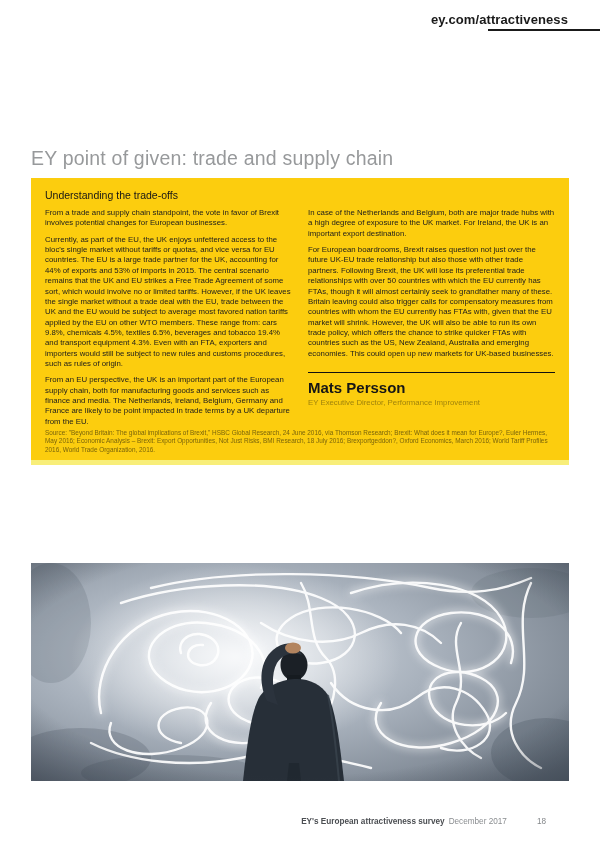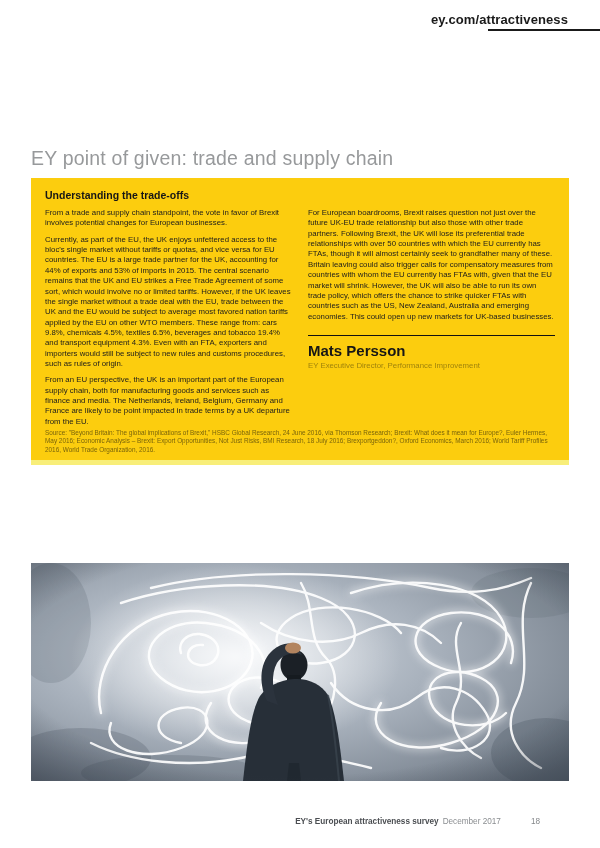--- a/index.html
+++ b/index.html
@@ -34,21 +34,21 @@
   
   .callout{
     position:absolute;left:31px;top:178px;
     width:538px;height:282px;
     background:#fccd0e;
     box-sizing:border-box;
     padding:11px 14px 10px 14px;
   }
   .callout h2{
     margin:0 0 7px 0;
-    font-size:10.5px;font-weight:bold;color:#161616;
+    font-size:10.5px;font-weight:normal;color:#161616;
   }
   .cols{display:flex;gap:16px;}
   .col{width:248px;}
   .col p{
     margin:0 0 6px 0;
     font-size:7.8px;line-height:1.33;color:#1c1c1c;
   }
   .author{
     margin-top:13px;border-top:1px solid #111;
     padding-top:6px;
@@ -67,21 +67,21 @@
   
   .photo{
     position:absolute;left:31px;top:563px;
     width:538px;height:218px;overflow:hidden;
     background:#8d98a5;
   }
   .photo svg{display:block;}
 
   
   .footer{
-    position:absolute;top:817px;right:60px;
+    position:absolute;top:817px;right:54px;
     font-size:8.2px;color:#8a8d90;
     display:flex;align-items:flex-start;gap:4px;
     white-space:nowrap;
   }
   .footer .pub{font-weight:bold;color:#4b4e52;}
   .footer .pagenum{margin-left:26px;color:#84878a;}
 </style>
 </head>
 <body>
 
@@ -95,20 +95,21 @@
   <div class="callout">
     <h2>Understanding the trade-offs</h2>
     <div class="cols">
       <div class="col">
           <p>From a trade and supply chain standpoint, the vote in favor of Brexit involves potential changes for European businesses.</p>
           <p>Currently, as part of the EU, the UK enjoys unfettered access to the bloc's single market without tariffs or quotas, and vice versa for EU countries. The EU is a large trade partner for the UK, accounting for 44% of exports and 53% of imports in 2015. The central scenario remains that the UK and EU strikes a Free Trade Agreement of some sort, which would involve no or limited tariffs. However, if the UK leaves the single market without a trade deal with the EU, trade between the UK and the EU would be subject to average most favored nation tariffs applied by the EU on other WTO members. These range from: cars 9.8%, chemicals 4.5%, textiles 6.5%, beverages and tobacco 19.4% and transport equipment 4.3%. Even with an FTA, exporters and importers would still be subject to new rules and customs procedures, such as rules of origin.</p>
           <p>From an EU perspective, the UK is an important part of the European supply chain, both for manufacturing goods and services such as finance and media. The Netherlands, Ireland, Belgium, Germany and France are likely to be point impacted in trade terms by a UK departure from the EU.</p>
         </div>
       <div class="col">
         <div>
+            <p>In case of the Netherlands and Belgium, both are major trade hubs with a high degree of exposure to the UK market. For Ireland, the UK is an important export destination.</p>
             <p>For European boardrooms, Brexit raises question not just over the future UK-EU trade relationship but also those with other trade partners. Following Brexit, the UK will lose its preferential trade relationships with over 50 countries with which the EU currently has FTAs, though it will almost certainly seek to grandfather many of these. Britain leaving could also trigger calls for compensatory measures from countries with whom the EU currently has FTAs with, given that the EU market will shrink. However, the UK will also be able to run its own trade policy, which offers the chance to strike quicker FTAs with countries such as the US, New Zealand, Australia and emerging economies. This could open up new markets for UK-based businesses.</p>
           </div>
         <div class="author">
           <div class="name">Mats Persson</div>
           <div class="role">EY Executive Director, Performance Improvement</div>
         </div>
       </div>
     </div>
     <div class="source">Source: "Beyond Britain: The global implications of Brexit," HSBC Global Research, 24 June 2016, via Thomson Research; Brexit: What does it mean for Europe?, Euler Hermes, May 2016; Economic Analysis – Brexit: Export Opportunities, Not Just Risks, BMI Research, 18 July 2016; Brexportgeddon?, Oxford Economics, March 2016; World Tariff Profiles 2016, World Trade Organization, 2016.</div>
   </div>

